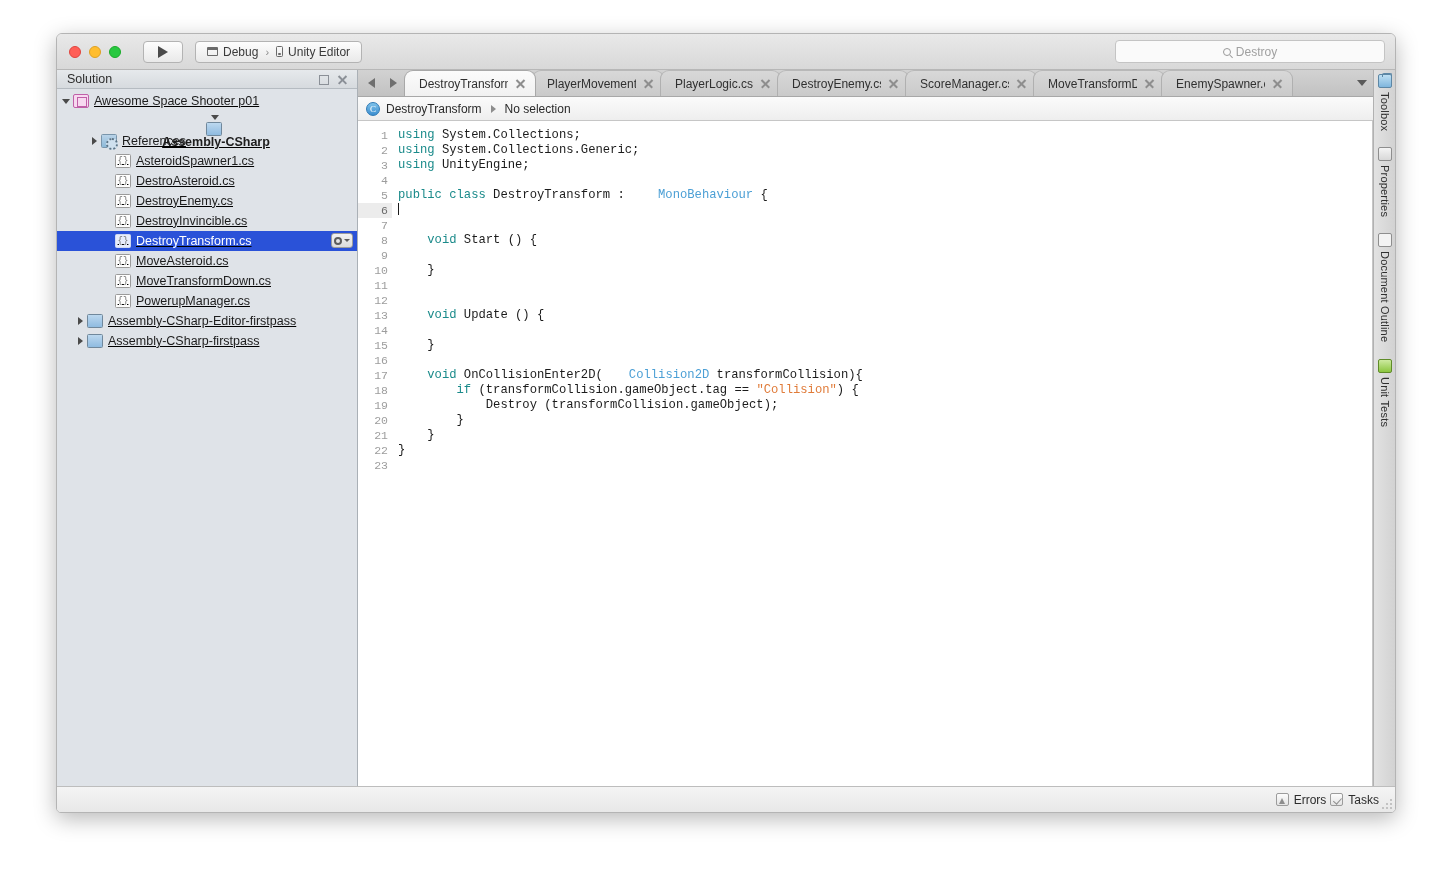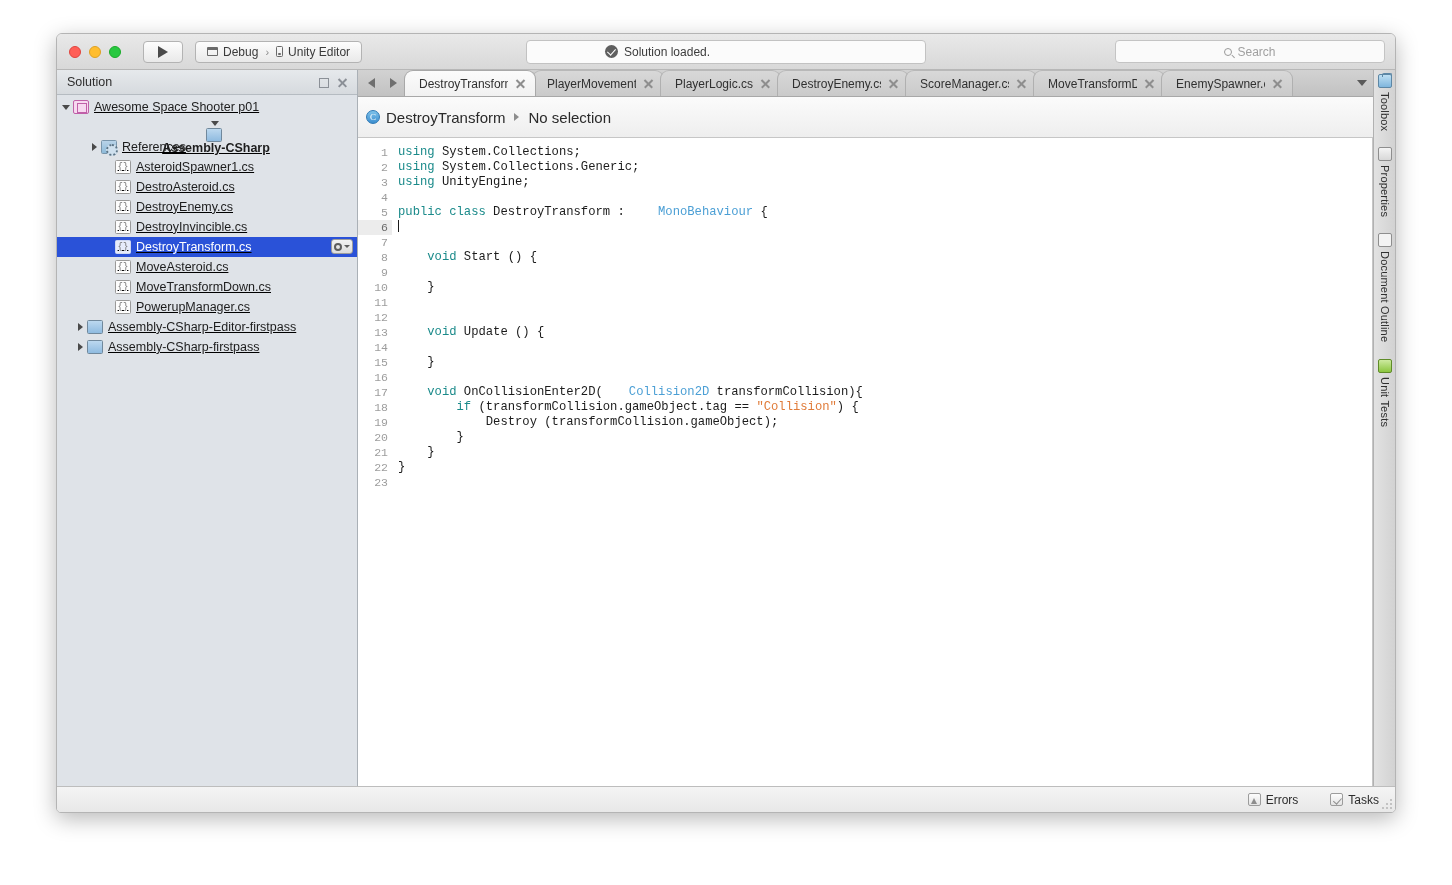--- a/index.html
+++ b/index.html
@@ -129,21 +129,21 @@
 
   
   #solution-pad {
     width: 301px;
     background: #dfe3e8;
     border-right: 1px solid #aab0b6;
     display: flex; flex-direction: column;
     flex: none;
   }
   #sol-header {
-    height: 25px;
+    height: 19px;
     background: linear-gradient(to bottom,#e6e9ec,#d6dade);
     border-bottom: 1px solid #b5bbc1;
     display: flex; align-items: center;
     padding: 0 8px 0 10px;
     flex: none;
   }
   #sol-title { font-size: 12.5px; color: #2d2d2d; flex: 1; }
   .pad-icon { width: 13px; height: 13px; margin-left: 6px; position: relative; cursor: default; }
   .pad-icon.dock::before {
     content:''; position:absolute; left:2px; top:2.5px;
@@ -291,26 +291,26 @@
   #tab-overflow {
     margin-left: auto; width: 22px; height: 26px;
     display:flex;align-items:center;justify-content:center; flex:none;
   }
   #tab-overflow .d {
     width:0;height:0;border-left:5px solid transparent;border-right:5px solid transparent;
     border-top:6px solid #5a5a5a;
   }
 
   #breadcrumb {
-    height: 41px;
+    height: 24px;
     background: linear-gradient(to bottom,#fbfbfb,#eeeeee);
     border-bottom: 1px solid #c6c6c6;
     display: flex; align-items: center;
     padding-left: 8px; gap: 6px;
-    font-size: 15px; color: #2a2a2a;
+    font-size: 12px; color: #2a2a2a;
     flex: none;
   }
   .bc-icon {
     width: 14px; height: 14px; border-radius: 50%;
     background: linear-gradient(to bottom,#7fc2ea,#3d8fd0);
     border: 1px solid #2e79b5;
     position: relative; flex:none;
   }
   .bc-icon::after {
     content:'C'; position:absolute; left:0; top:0; right:0; bottom:0;
@@ -384,21 +384,21 @@
   .vi-props { background: linear-gradient(to bottom,#f4f4f4,#d8d8d8); border:1px solid #8e8e8e; border-radius:2px;}
   .vi-outline { background:#f3f3f3; border:1px solid #8e8e8e; border-radius:2px;}
   .vi-tests { background: linear-gradient(to bottom,#cdeaa0,#8cc63f); border:1px solid #5f8b28; border-radius:2px;}
 
   
   #statusbar {
     height: 26px; flex: none;
     background: linear-gradient(to bottom,#f4f4f4,#e8e8e8);
     border-top: 1px solid #bdbdbd;
     display: flex; align-items: center; justify-content: flex-end;
-    padding-right: 16px; gap: 32px;
+    padding-right: 16px; gap: 4px;
   }
   .sb-item { display:flex; align-items:center; gap:5px; font-size:12px; color:#2c2c2c; }
   .sb-box {
     width: 13px; height: 13px;
     background: linear-gradient(to bottom,#fcfcfc,#e4e4e4);
     border: 1px solid #9c9c9c; border-radius: 2px;
     position: relative;
   }
   .sb-box.warn::after {
     content:''; position:absolute; left:2.5px; top:3.5px;
@@ -436,28 +436,24 @@
     </div>
 
     <div class="tb-btn" id="config-btn">
       <span class="mini-win"></span>
       <span>Debug</span>
       <span class="bc-sep">›</span>
       <span class="mini-dev"></span>
       <span>Unity Editor</span>
     </div>
 
-    <div id="status-pill">
-      <span class="check-badge"></span>
-      <span>Solution loaded.</span>
-    </div>
 
     <div id="search-box">
       <span class="mag"></span>
-      <span id="search-ph">Search</span>
+      <span id="search-ph">Destroy</span>
     </div>
   </div>
 
   <div id="body">
 
     <div id="solution-pad">
       <div id="sol-header">
         <span id="sol-title">Solution</span>
         <span class="pad-icon dock"></span>
         <span class="pad-icon close"></span>

